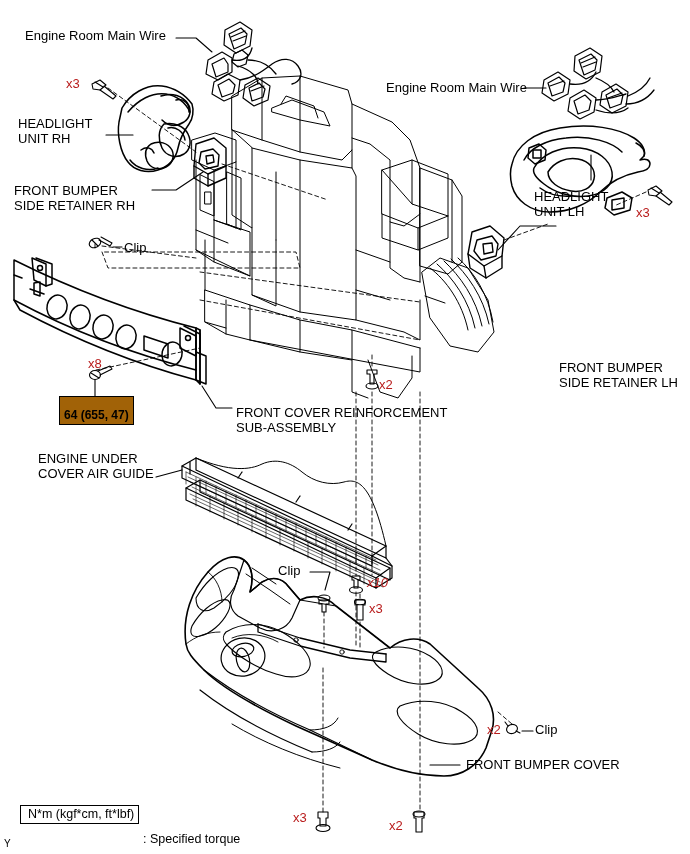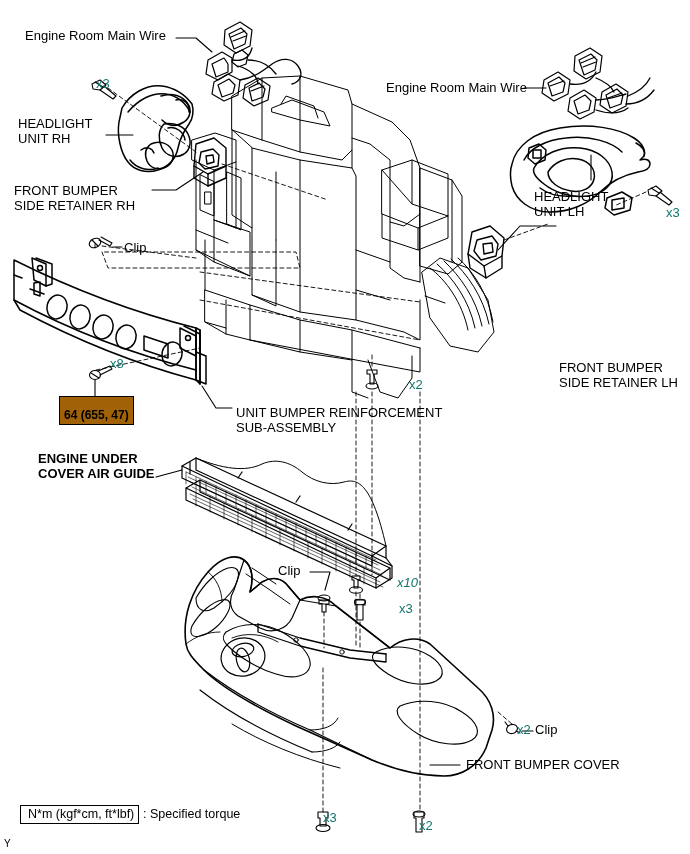--- a/index.html
+++ b/index.html
@@ -1,21 +1,21 @@
 <!DOCTYPE html>
 <html><head>
 <meta charset="utf-8">
 <style>
   html,body{margin:0;padding:0;background:#ffffff;}
   body{width:690px;height:854px;position:relative;overflow:hidden;
        font-family:"Liberation Sans",sans-serif;color:#000;}
   #stage{position:absolute;left:0;top:0;width:554px;height:854px;}
   svg{position:absolute;left:0;top:0;}
   .lbl{position:absolute;font-size:13px;line-height:15px;color:#000;white-space:pre;}
-  .qty{position:absolute;font-size:13px;color:#0f766e;white-space:nowrap;margin-left:30px;}
+  .qty{position:absolute;font-size:13px;color:#b91c1c;white-space:nowrap;}
   .torquebox{position:absolute;border:1.6px solid #000;padding:12px 4px 2px 4px;
              font-size:12px;font-weight:bold;line-height:13px;background:#a16207;white-space:nowrap;}
   .legendbox{position:absolute;border:1.5px solid #000;padding:1px 4px 2px 7px;
              font-size:12.5px;line-height:14px;background:#fff;white-space:nowrap;}
   .legendtxt{position:absolute;font-size:12.5px;white-space:nowrap;}
   .cornermark{position:absolute;font-size:10px;}
 </style>
 </head>
 <body>
 
@@ -444,47 +444,47 @@
 UNIT LH</div>
 
 <div class="lbl" style="left:14px;top:183px;">FRONT BUMPER
 SIDE RETAINER RH</div>
 
 <div class="lbl" style="left:559px;top:360px;">FRONT BUMPER
 SIDE RETAINER LH</div>
 
 <div class="lbl" style="left:124px;top:240px;">Clip</div>
 
-<div class="qty" style="left:80px;top:356px;">x8</div>
+<div class="qty" style="left:88px;top:356px;">x8</div>
 
 <div class="torquebox" style="left:59px;top:396px;">64 (655, 47)</div>
 
-<div class="lbl" style="left:236px;top:405px;">UNIT BUMPER REINFORCEMENT
+<div class="lbl" style="left:236px;top:405px;">FRONT COVER REINFORCEMENT
 SUB-ASSEMBLY</div>
 
 <div class="qty" style="left:379px;top:377px;">x2</div>
 
-<div class="lbl" style="left:38px;top:451px;font-weight:bold;">ENGINE UNDER
+<div class="lbl" style="left:38px;top:451px;">ENGINE UNDER
 COVER AIR GUIDE</div>
 
 <div class="lbl" style="left:278px;top:563px;">Clip</div>
 
 <div class="qty" style="left:367px;top:575px;font-style:italic;">x10</div>
 
 <div class="qty" style="left:369px;top:601px;">x3</div>
 
 <div class="qty" style="left:487px;top:722px;">x2</div>
 
 <div class="lbl" style="left:535px;top:722px;">Clip</div>
 
 <div class="lbl" style="left:466px;top:757px;text-align:right;">FRONT BUMPER COVER</div>
 
 <div class="qty" style="left:293px;top:810px;">x3</div>
 
 <div class="qty" style="left:389px;top:818px;">x2</div>
 
 <div class="legendbox" style="left:20px;top:805px;">N*m (kgf*cm, ft*lbf)</div>
 
-<div class="legendtxt" style="left:143px;top:807px;">: Specified torque</div>
+<div class="legendtxt" style="left:143px;top:832px;">: Specified torque</div>
 
 <div class="cornermark" style="left:4px;top:838px;">Y</div>
 
 </div>
 
 </body></html>

